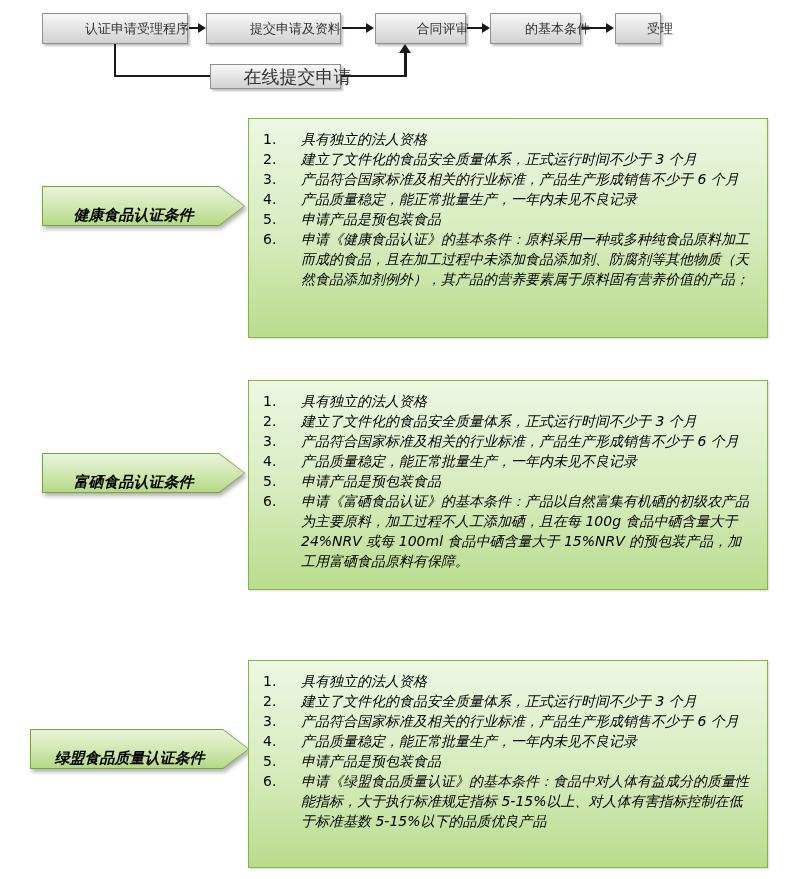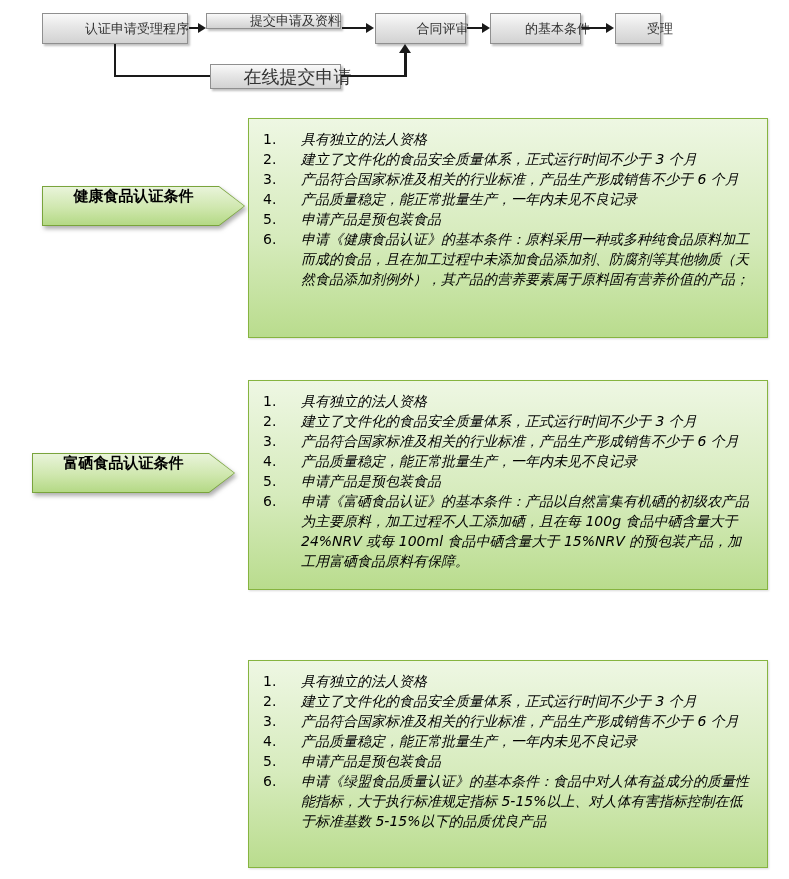--- a/index.html
+++ b/index.html
@@ -29,21 +29,21 @@
   
   .pent { position:absolute; filter:drop-shadow(2px 3px 2px rgba(110,110,110,0.55)); }
   .pent-outer {
     position:absolute; inset:0; background:#79a43c;
     clip-path:polygon(0 0, calc(100% - 26px) 0, 100% 50%, calc(100% - 26px) 100%, 0 100%);
   }
   .pent-inner {
     position:absolute; inset:1px;
     background:linear-gradient(180deg,#e9f4da 0%,#cfe7ae 55%,#b4d985 100%);
     clip-path:polygon(0 0, calc(100% - 25px) 0, 100% 50%, calc(100% - 25px) 100%, 0 100%);
-    display:flex; align-items:flex-start; justify-content:center; padding-right:20px;
+    display:flex; align-items:flex-end; justify-content:center; padding-right:20px;font-style:italic;
   }
   .pent-text { font-size:15px; font-weight:bold; color:#000; white-space:nowrap; }
 
   
   .cond-box {
     position:absolute; border:1px solid #86b440;
     background:linear-gradient(180deg,#eef7e3 0%,#d6ebbc 55%,#b9dc8d 100%);
     box-shadow:1px 1px 2px rgba(0,0,0,0.15);
     padding:10px 14px 8px 14px;
   }
@@ -53,21 +53,21 @@
 </style>
 </head>
 <body>
 
 <div class="page">
 
   <div>
     <div class="flow-box" style="left:42px;top:13px;width:146px;height:31px">认证申请受理程序</div>
     <div class="h-arrow" style="left:189px;top:27px;width:9px"></div>
 
-    <div class="flow-box" style="left:206px;top:13px;width:135px;height:16px">提交申请及资料</div>
+    <div class="flow-box" style="left:206px;top:13px;width:135px;height:31px">提交申请及资料</div>
     <div class="h-arrow" style="left:342px;top:27px;width:24px"></div>
 
     <div class="flow-box" style="left:375px;top:13px;width:91px;height:31px">合同评审</div>
     <div class="h-arrow" style="left:467px;top:27px;width:15px"></div>
 
     <div class="flow-box" style="left:490px;top:13px;width:91px;height:31px">的基本条件</div>
     <div class="h-arrow" style="left:582px;top:27px;width:24px"></div>
 
     <div class="flow-box" style="left:615px;top:13px;width:22px;height:31px">受理</div>
 
@@ -106,21 +106,21 @@
     <div class="cond-item">
       <span class="cond-num">5.</span>
       <span class="cond-text">申请产品是预包装食品</span>
     </div>
     <div class="cond-item">
       <span class="cond-num">6.</span>
       <span class="cond-text">申请《健康食品认证》的基本条件：原料采用一种或多种纯食品原料加工而成的食品，且在加工过程中未添加食品添加剂、防腐剂等其他物质（天然食品添加剂例外），其产品的营养要素属于原料固有营养价值的产品；</span>
     </div>
   </div>
 
-  <div class="pent" style="left:32px;top:453px;width:203px;height:40px">
+  <div class="pent" style="left:42px;top:453px;width:203px;height:40px">
     <div class="pent-outer"></div>
     <div class="pent-inner">
       <span class="pent-text">富硒食品认证条件</span>
     </div>
   </div>
 
   <div class="cond-box" style="left:248px;top:380px;width:520px;height:210px">
     <div class="cond-item">
       <span class="cond-num">1.</span>
       <span class="cond-text">具有独立的法人资格</span>
@@ -140,20 +140,26 @@
     <div class="cond-item">
       <span class="cond-num">5.</span>
       <span class="cond-text">申请产品是预包装食品</span>
     </div>
     <div class="cond-item">
       <span class="cond-num">6.</span>
       <span class="cond-text">申请《富硒食品认证》的基本条件：产品以自然富集有机硒的初级农产品为主要原料，加工过程不人工添加硒，且在每 100g 食品中硒含量大于 24%NRV 或每 100ml 食品中硒含量大于 15%NRV 的预包装产品，加工用富硒食品原料有保障。</span>
     </div>
   </div>
 
+  <div class="pent" style="left:30px;top:729px;width:219px;height:40px">
+    <div class="pent-outer"></div>
+    <div class="pent-inner">
+      <span class="pent-text">绿盟食品质量认证条件</span>
+    </div>
+  </div>
 
   <div class="cond-box" style="left:248px;top:660px;width:520px;height:208px">
     <div class="cond-item">
       <span class="cond-num">1.</span>
       <span class="cond-text">具有独立的法人资格</span>
     </div>
     <div class="cond-item">
       <span class="cond-num">2.</span>
       <span class="cond-text">建立了文件化的食品安全质量体系，正式运行时间不少于 3 个月</span>
     </div>

